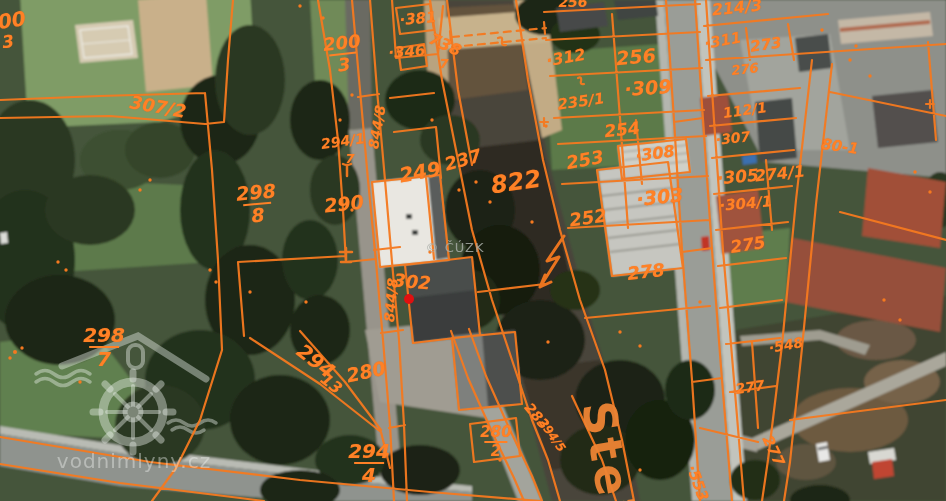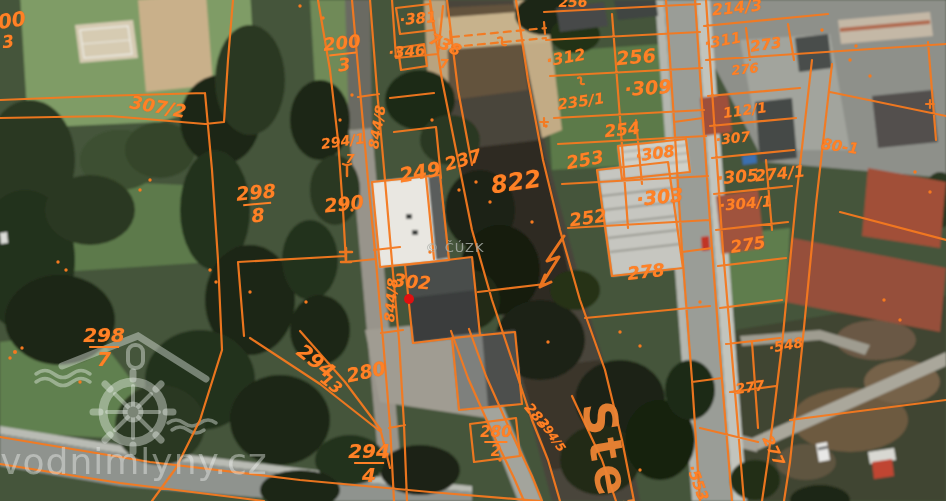--- a/index.html
+++ b/index.html
@@ -8,21 +8,21 @@
   #viewport svg{position:absolute;left:0;top:0;}
   #labels{position:absolute;left:0;top:0;width:100%;height:100%;}
   .plabel{position:absolute;font-family:"DejaVu Sans",sans-serif;font-style:italic;font-weight:700;
     color:#ff8126;white-space:nowrap;line-height:1;text-shadow:0 0 1px rgba(230,90,0,.55);}
   .plabel.stack{display:flex;flex-direction:column;align-items:center;}
   .fracbar{display:block;width:1.5em;border-top:2px solid #ff8126;margin:1px 0;}
   .street{font-style:normal;color:#ee8434;letter-spacing:4px;text-shadow:none;opacity:.95;}
   .cuzk{position:absolute;transform:translate(-50%,-50%);color:#a7aca6;opacity:.85;
     font-size:13px;letter-spacing:1px;font-style:normal;font-weight:400;}
   .sitewm{position:absolute;transform:translate(-50%,-50%);color:rgba(240,244,240,.42);
-    font-size:36px;letter-spacing:1px;font-weight:400;white-space:nowrap;}
+    font-size:20px;letter-spacing:1px;font-weight:400;white-space:nowrap;}
 </style>
 </head>
 <body>
 
 <div id="viewport">
 
   <svg width="946" height="501" viewBox="0 0 946 501">
     <defs>
         <filter id="soft">
           <feGaussianBlur stdDeviation="1.3"></feGaussianBlur>

